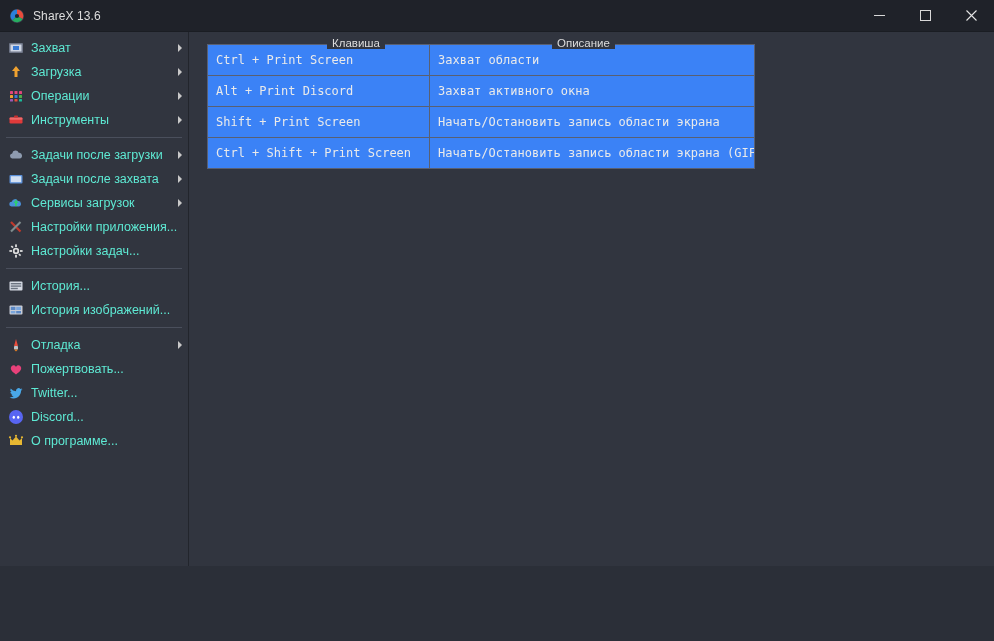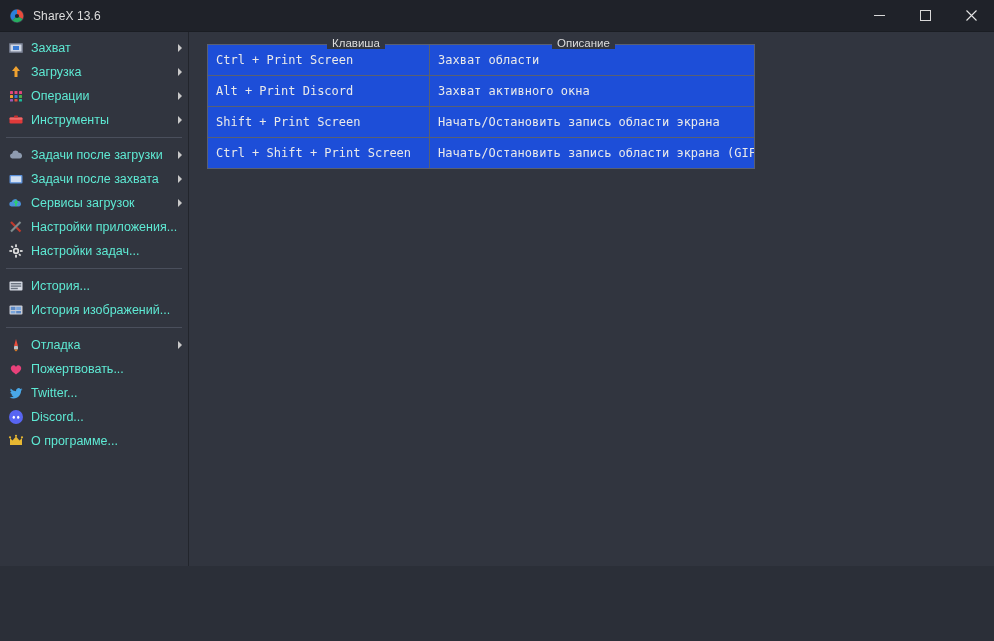--- a/index.html
+++ b/index.html
@@ -112,21 +112,21 @@
   }
   .group-box {
     position: absolute;
     left: 18px;
     top: 12px;
     width: 548px;
   }
   table.hotkeys {
     border-collapse: collapse;
     width: 100%;
-    background: #1d4ed8;
+    background: #3b82f6;
     table-layout: fixed;
   }
   table.hotkeys td {
     border: 1px solid #596072;
     padding: 6px 8px 7px 8px;
     font-family: "DejaVu Sans Mono", monospace;
     font-size: 12px;
     color: #eaeaea;
     height: 17px;
     white-space: nowrap;

